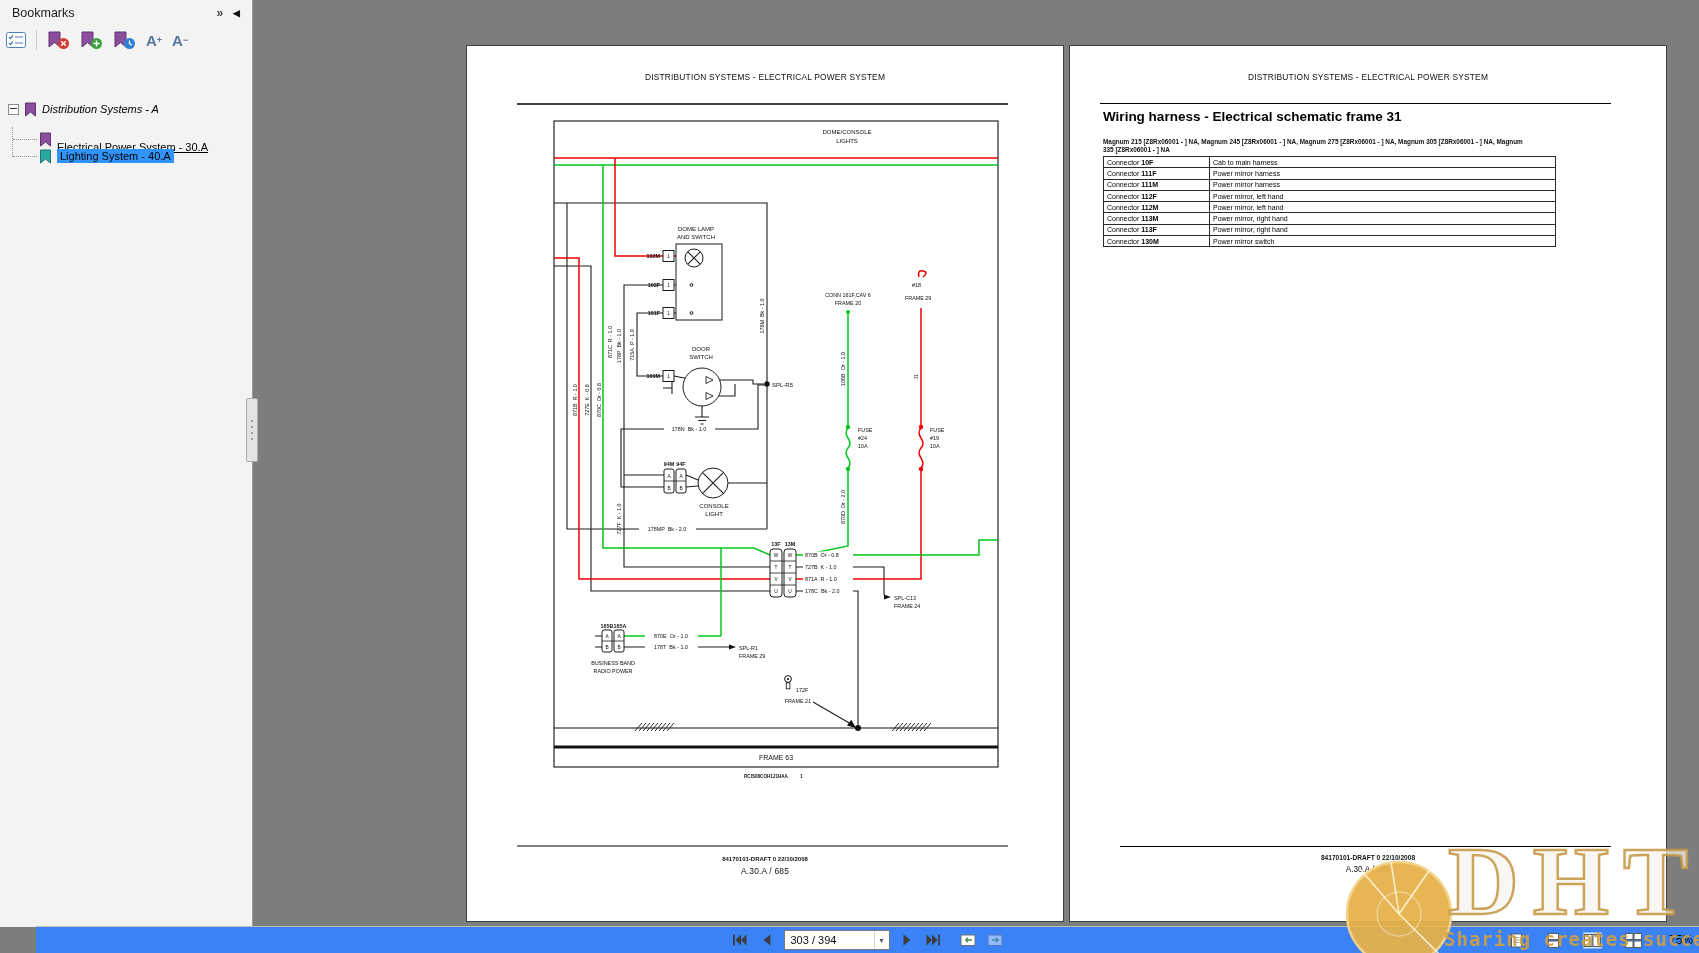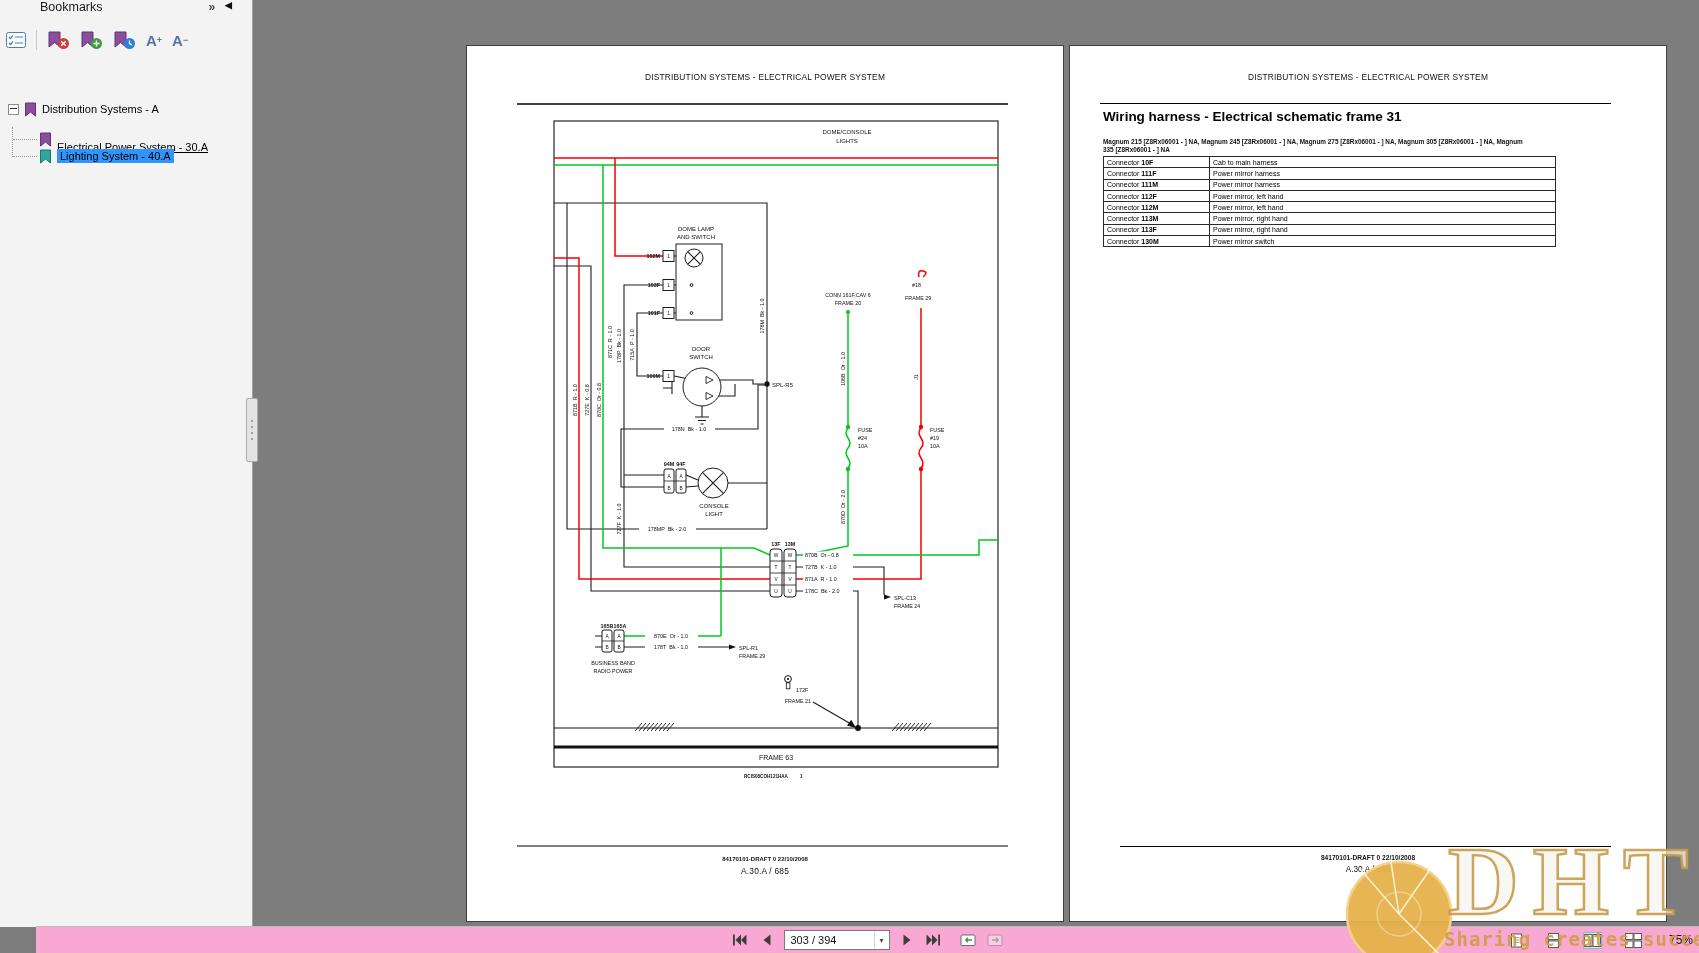--- a/index.html
+++ b/index.html
@@ -4,21 +4,21 @@
 <style>
   html,body{margin:0;padding:0;}
   body{
     width:1699px;height:953px;overflow:hidden;position:relative;
     font-family:"Liberation Sans",sans-serif;background:#7d7d7d;
     -webkit-font-smoothing:antialiased;
   }
   
   .sidebar{position:absolute;left:0;top:0;width:252px;height:927px;background:#f3f3f3;
     border-right:1px solid #9f9f9f;z-index:5;}
-  .sb-header{height:25px;display:flex;padding:0 20px;font-size:12.5px;color:#1a1a1a;margin-left:20px;}
+  .sb-header{height:25px;display:flex;align-items:center;padding:0 12px;font-size:12.5px;color:#1a1a1a;}
   .sb-header .spacer{flex:1}
   .sb-hicon{color:#444;font-weight:bold;cursor:pointer;margin-left:10px;font-size:12px;}
   .sb-collapse{font-size:9px;color:#111;}
   .sb-toolbar{height:30px;display:flex;align-items:center;gap:10px;padding:0 6px;}
   .sb-tb-divider{width:1px;height:20px;background:#cscsc;background:#c9c9c9;}
   .sb-tool{display:flex;align-items:center;justify-content:center;cursor:pointer;}
   .a-btn{font-weight:bold;color:#54749e;font-size:15px;line-height:1;}
   .a-btn sup{font-size:9px;vertical-align:super;}
   .tree{position:relative;margin-top:2px;font-size:11px;color:#000;}
   .tree-row{position:absolute;display:flex;align-items:center;white-space:nowrap;height:16px;}
@@ -57,21 +57,21 @@
   .cbox{fill:#fff;stroke:#1c1c1c;stroke-width:1px;}
   .lbg{fill:#fff;}
   .t46{font-size:4.6px;font-weight:bold;}
   .t48{font-size:4.8px;}
   .t5{font-size:5.4px;}
   .t6{font-size:6px;}
   .t7{font-size:7px;}
   .t8{font-size:8.4px;letter-spacing:.2px;}
   .b{font-weight:bold;}
   
-  .btoolbar{position:absolute;left:0;right:0;bottom:0;height:26px;background:#f9a8d4;border-top:1px solid #bdbdbd;z-index:10;margin-left:36px;}
+  .btoolbar{position:absolute;left:0;right:0;bottom:0;height:26px;background:#3b82f6;border-top:1px solid #bdbdbd;z-index:10;margin-left:36px;}
   .bt-center{position:absolute;left:0;right:0;top:0;bottom:0;display:flex;align-items:center;justify-content:center;gap:7px;}
   .bt-btn{width:20px;height:18px;display:flex;align-items:center;justify-content:center;cursor:pointer;}
   .combo{width:104px;height:18px;background:#fff;border:1px solid #7a7a7a;display:flex;align-items:center;
     font-size:11px;color:#111;cursor:pointer;}
   .combo .val{flex:1;padding-left:6px;}
   .combo .caret{width:14px;border-left:1px solid #d5d5d5;height:100%;display:flex;align-items:center;justify-content:center;font-size:8px;color:#555;}
   .bt-right{position:absolute;right:6px;top:0;bottom:0;display:flex;align-items:center;gap:22px;}
   .layout-ic{display:flex;align-items:center;justify-content:center;cursor:pointer;padding:1px;}
   .layout-ic.sel{background:#cfe6fb;border:1px solid #88b4dd;padding:0;}
   .zoom-lv{font-size:12px;color:#111;margin-left:4px;}
@@ -134,21 +134,21 @@
       <span>A</span>
         <sup>−</sup>
     </span>
   </div>
 
   <div class="tree" style="height:120px;">
     <div class="dotv" style="left:12px;top:70px;height:30px;"></div>
     <div class="doth" style="left:13px;top:82px;width:24px;"></div>
     <div class="doth" style="left:13px;top:99px;width:24px;"></div>
 
-    <div class="tree-row" style="left:8px;top:44px;">
+    <div class="tree-row" style="left:8px;top:44px;font-style:italic;">
       <span class="minusbox"></span>
       <svg width="13" height="15" viewBox="0 0 13 15" style="margin-left:5px">
         <path d="M1.5,1 h10 v13 l-5,-4 l-5,4 z" fill="#8b4e9c" stroke="#5f3570"></path>
       </svg>
       <span class="tree-label">Distribution Systems - A</span>
     </div>
 
     <div class="tree-row" style="left:39px;top:74px;">
       <svg width="13" height="15" viewBox="0 0 13 15">
         <path d="M1.5,1 h10 v13 l-5,-4 l-5,4 z" fill="#8b4e9c" stroke="#5f3570"></path>

